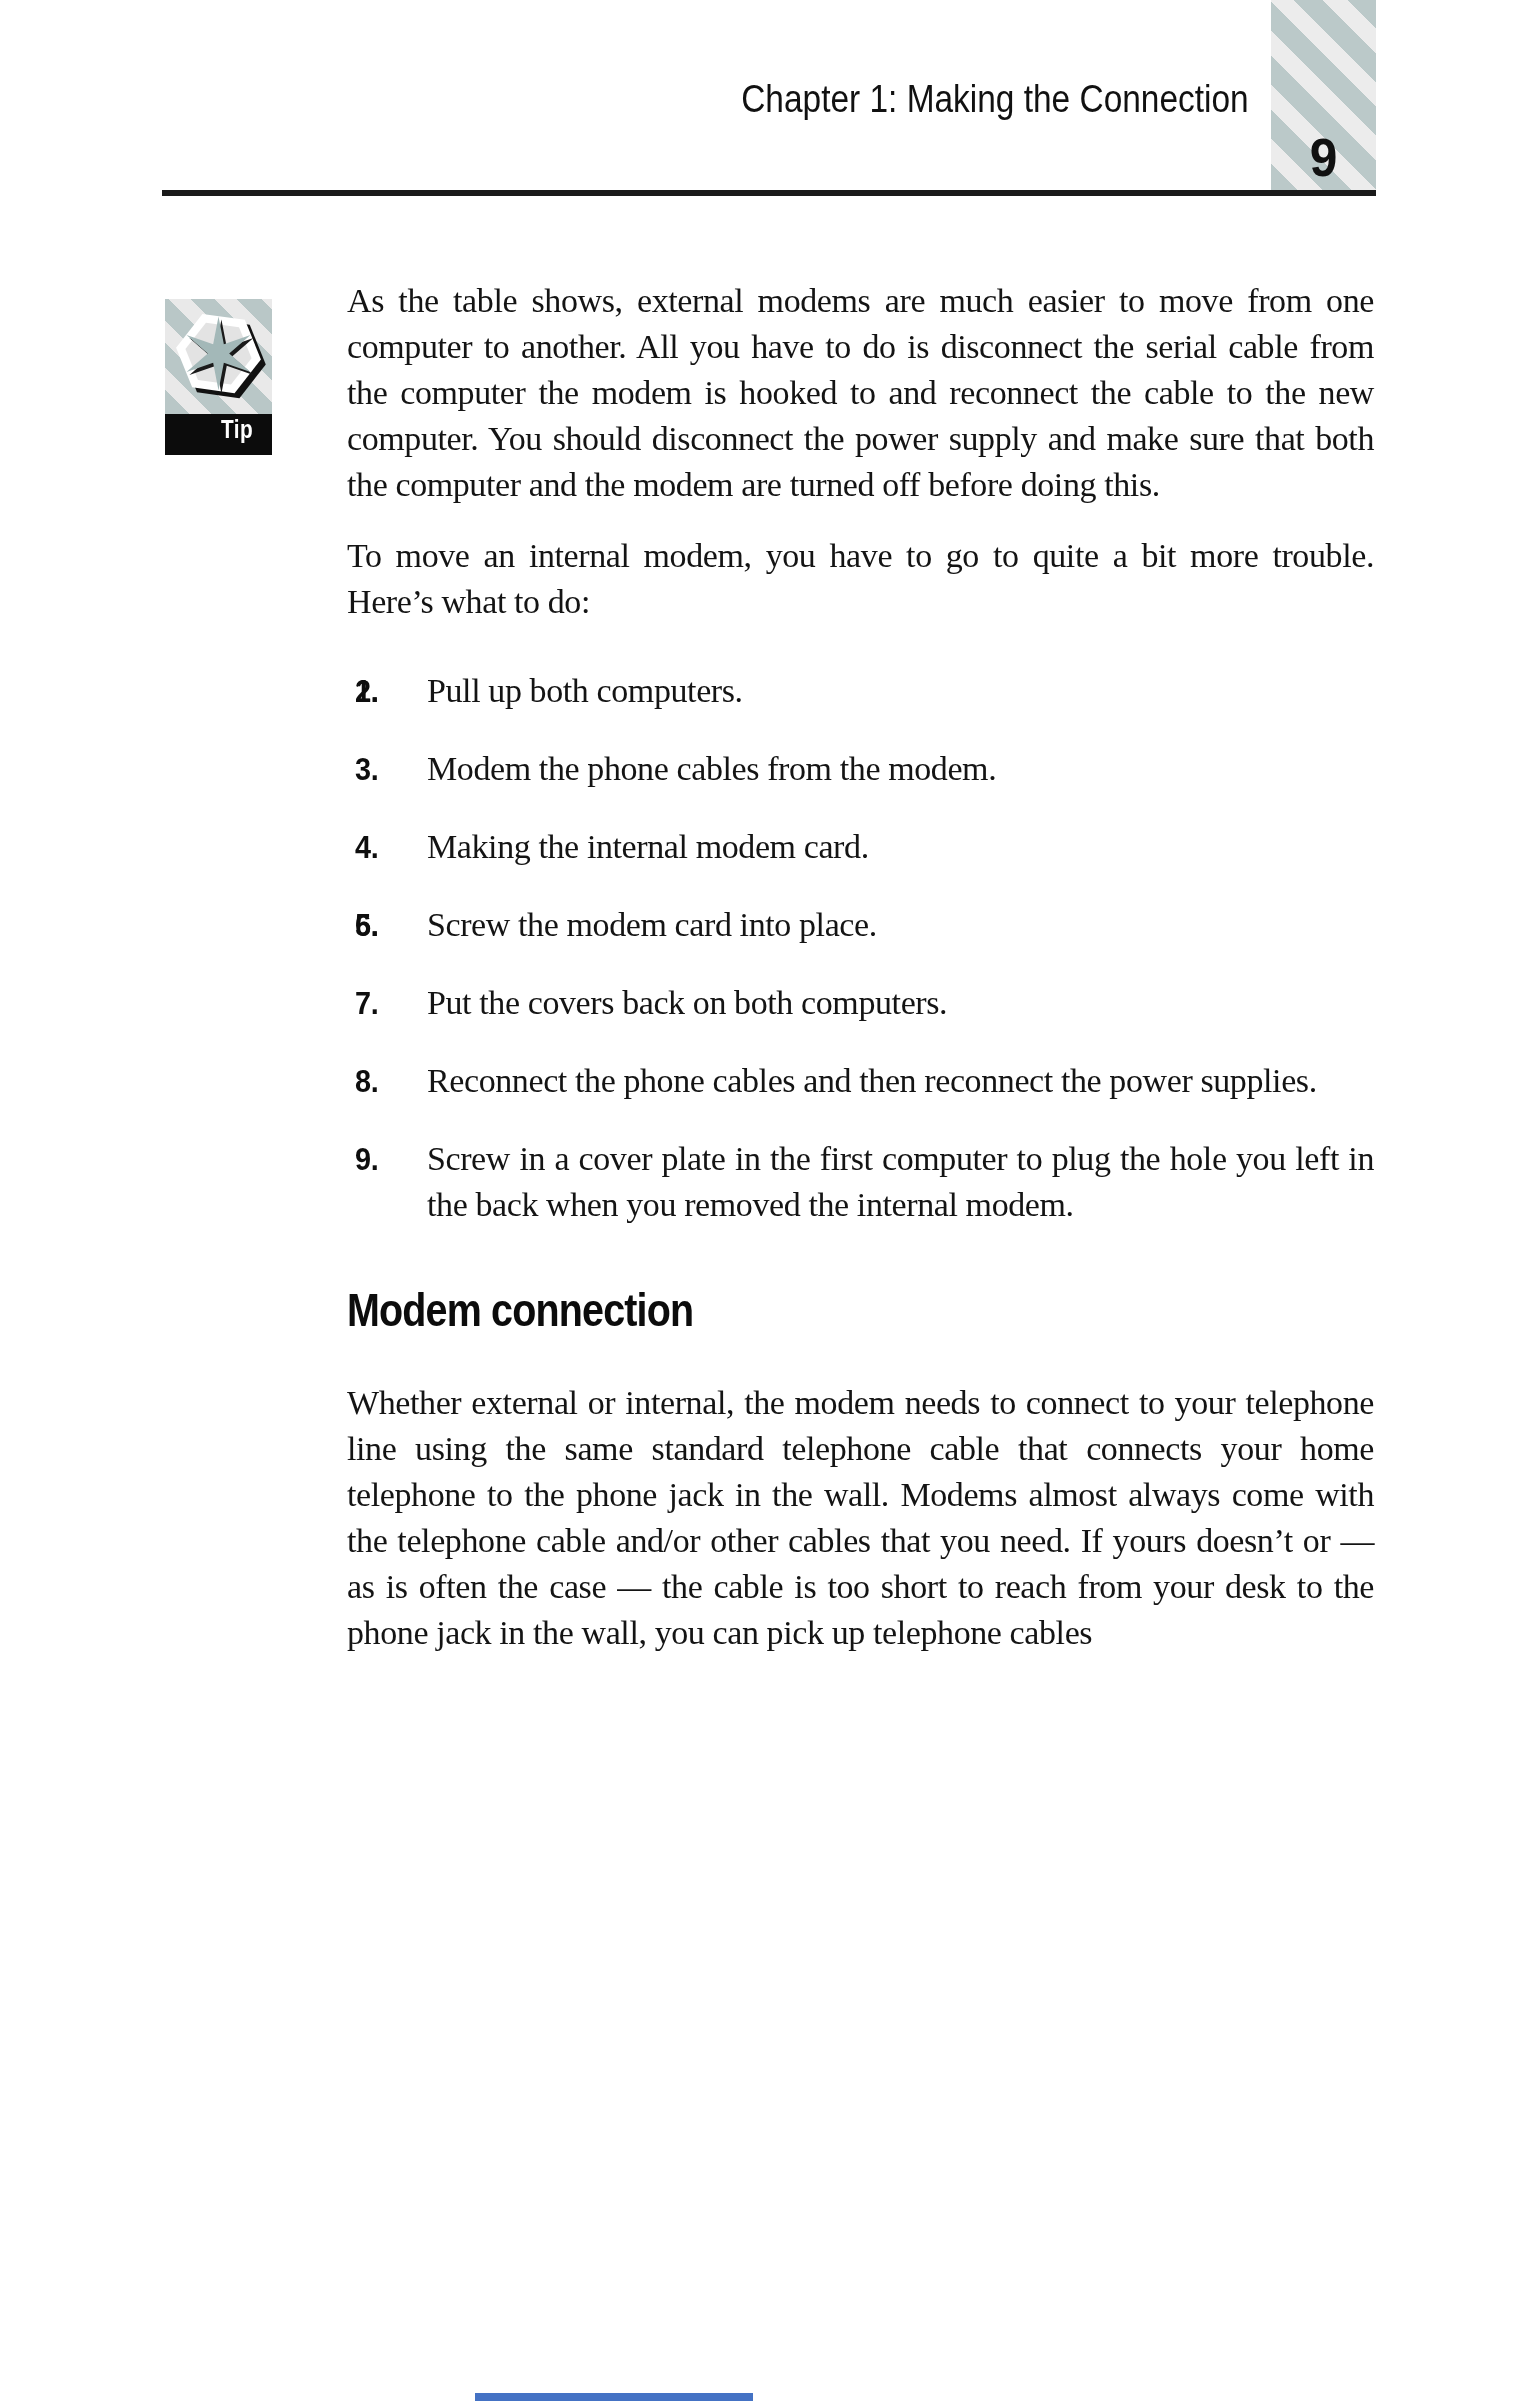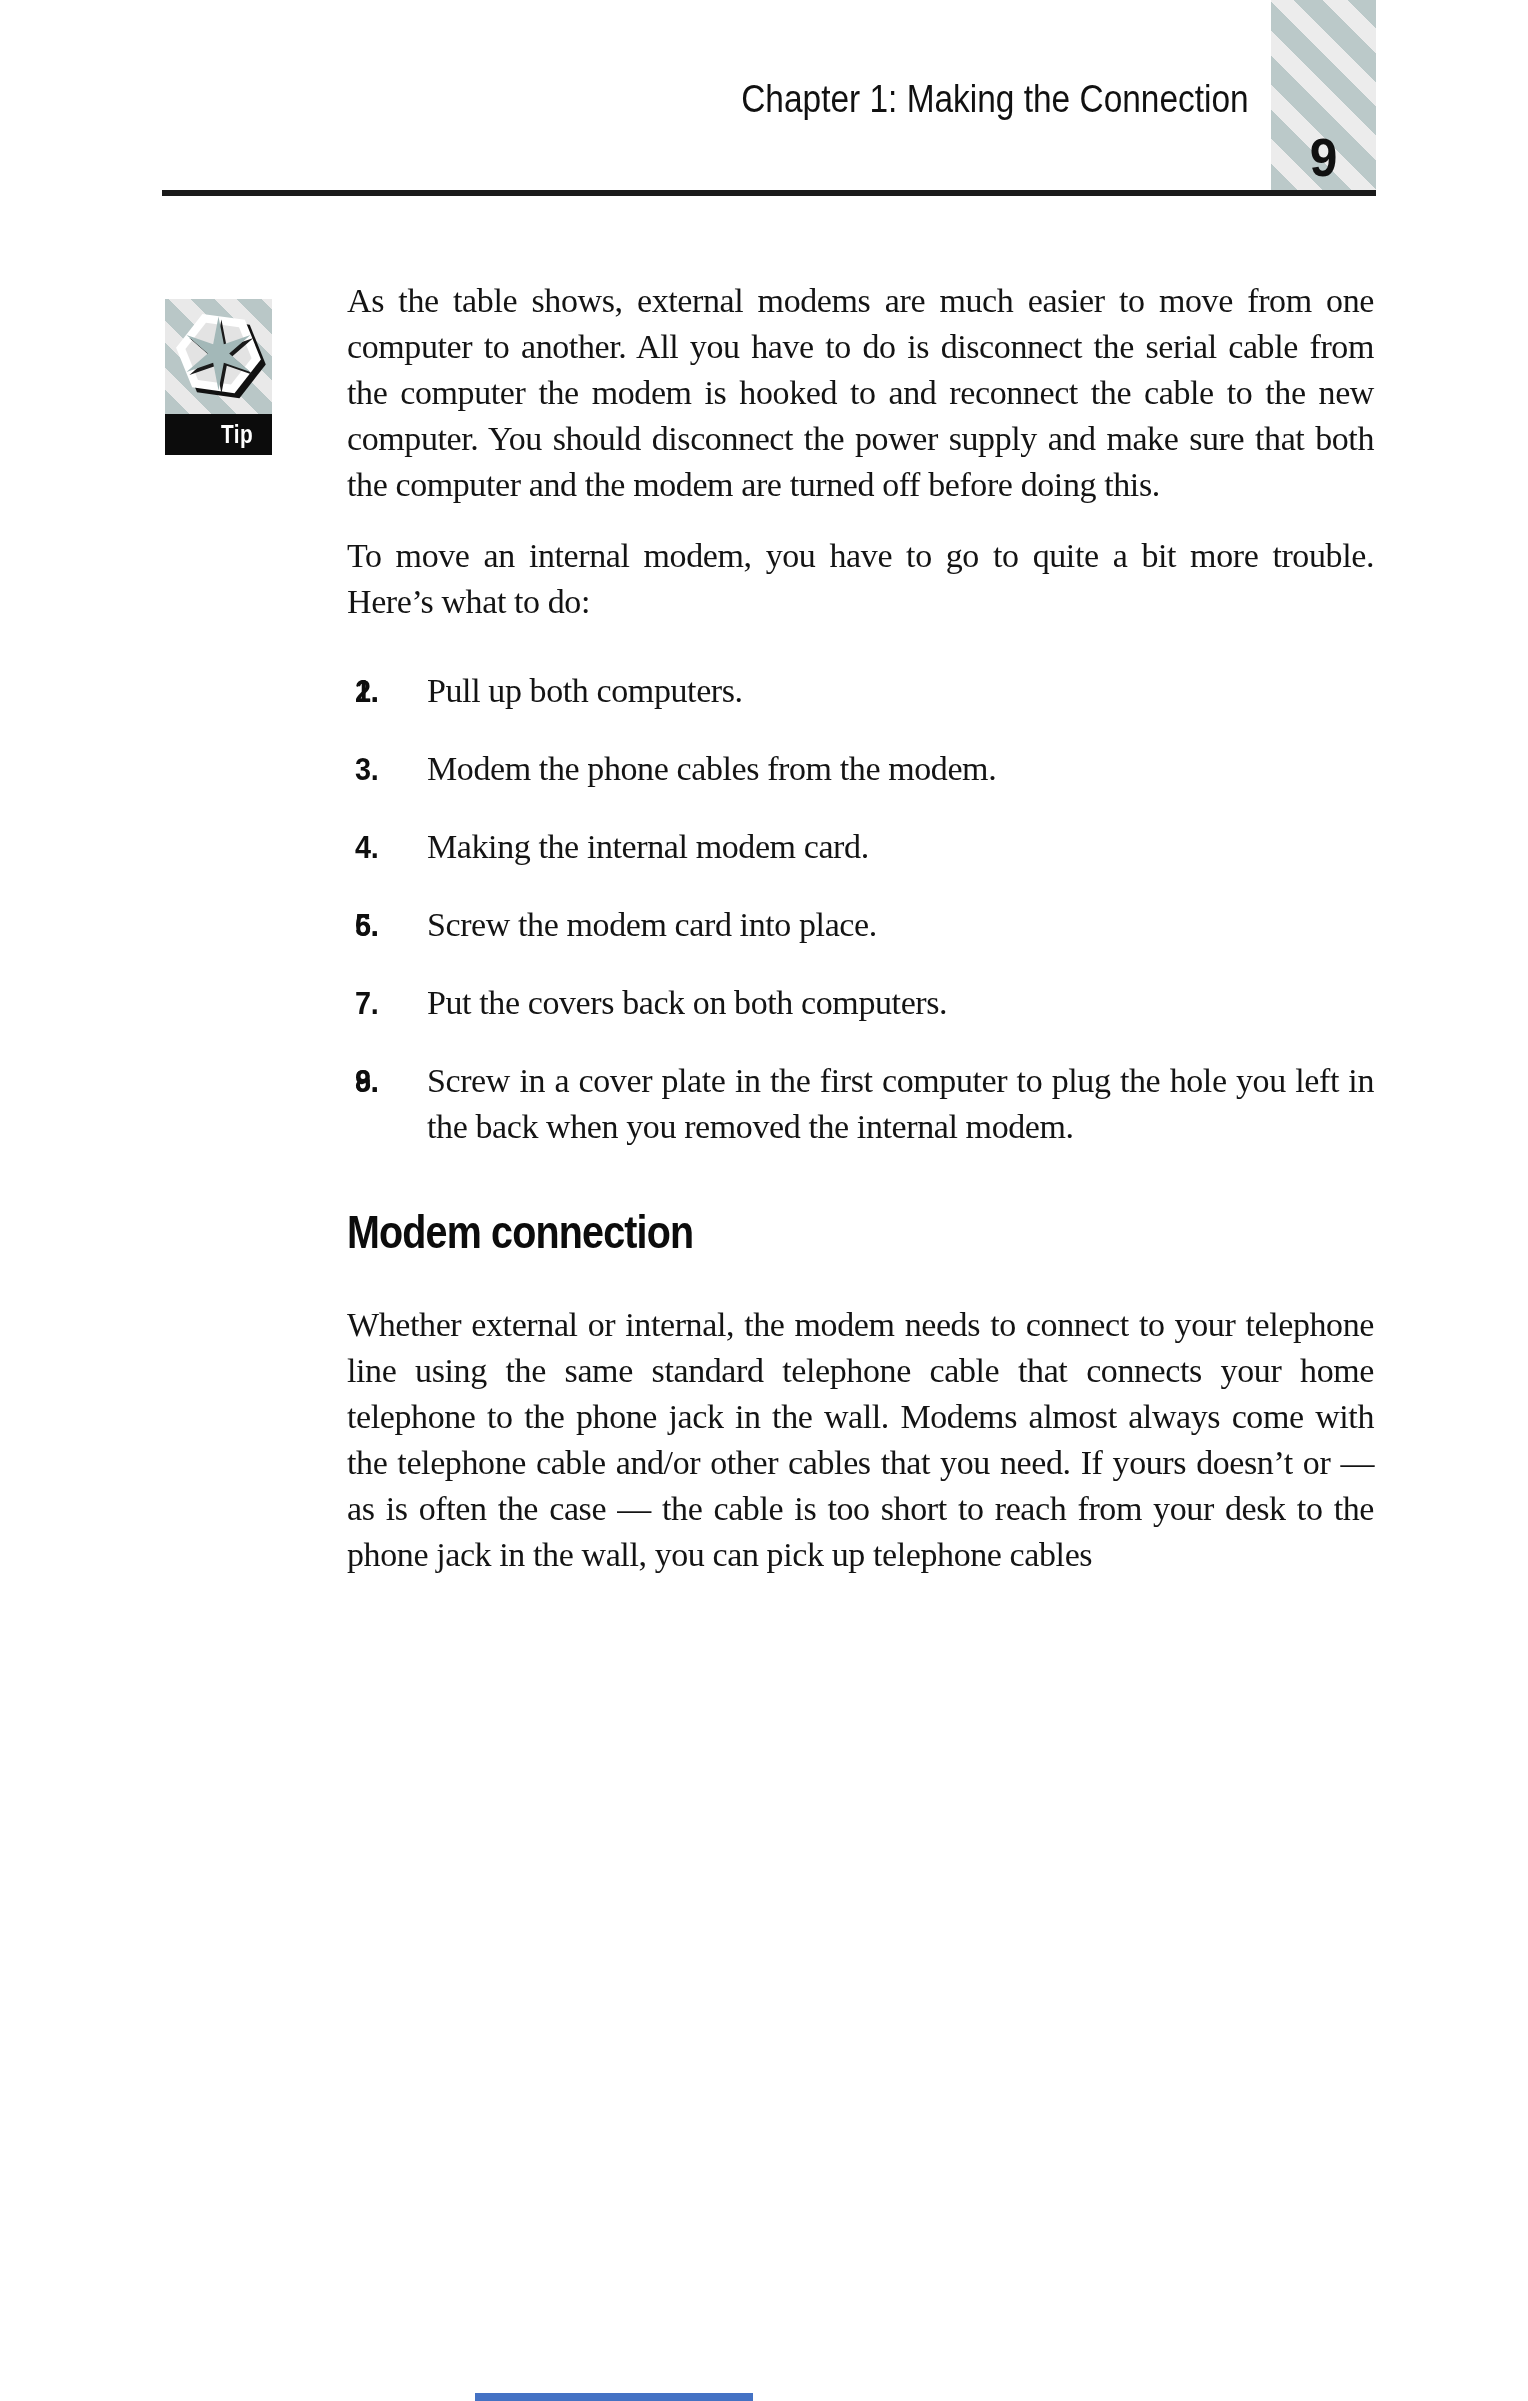--- a/index.html
+++ b/index.html
@@ -40,21 +40,21 @@
   
   .tip-icon { position:absolute; left:165px; top:299px; width:107px; height:155px; }
   .tip-art {
     width:107px; height:115px;
     background:repeating-linear-gradient(45deg, #b9c7c7 0 17.5px, #e9e9e9 17.5px 33px);
     position:relative;
   }
   .tip-art svg { position:absolute; left:0; top:0; }
   .tip-label {
     width:107px; height:41px; background:#0c0c0c;
-    display:flex; align-items:center; justify-content:center;
+    display:flex; justify-content:center;
     font-family:"Liberation Sans", sans-serif;
     font-weight:700; font-size:26px; color:#ffffff;
     transform-origin:center; letter-spacing:0.5px;padding-left:38px;
   }
   .tip-label span{ display:inline-block; transform:scaleX(0.8); }
 
   
   .content {
     position:absolute; left:347px; top:278px; width:1027px;
   }
@@ -150,20 +150,21 @@
       <li class="step">
         <span class="step-num">6.</span>
         <span class="step-text">Screw the modem card into place.</span>
       </li>
       <li class="step">
         <span class="step-num">7.</span>
         <span class="step-text">Put the covers back on both computers.</span>
       </li>
       <li class="step">
         <span class="step-num">8.</span>
+        <span class="step-text">Reconnect the phone cables and then reconnect the power supplies.</span>
       </li>
       <li class="step">
         <span class="step-num">9.</span>
         <span class="step-text">Screw in a cover plate in the first computer to plug the hole you left in the back when you removed the internal modem.</span>
       </li>
     </ol>
 
     <h2 class="section-heading">Modem connection</h2>
     <p class="para">Whether external or internal, the modem needs to connect to your telephone line using the same standard telephone cable that connects your home telephone to the phone jack in the wall. Modems almost always come with the telephone cable and/or other cables that you need. If yours doesn’t or — as is often the case — the cable is too short to reach from your desk to the phone jack in the wall, you can pick up telephone cables</p>
   </div>

